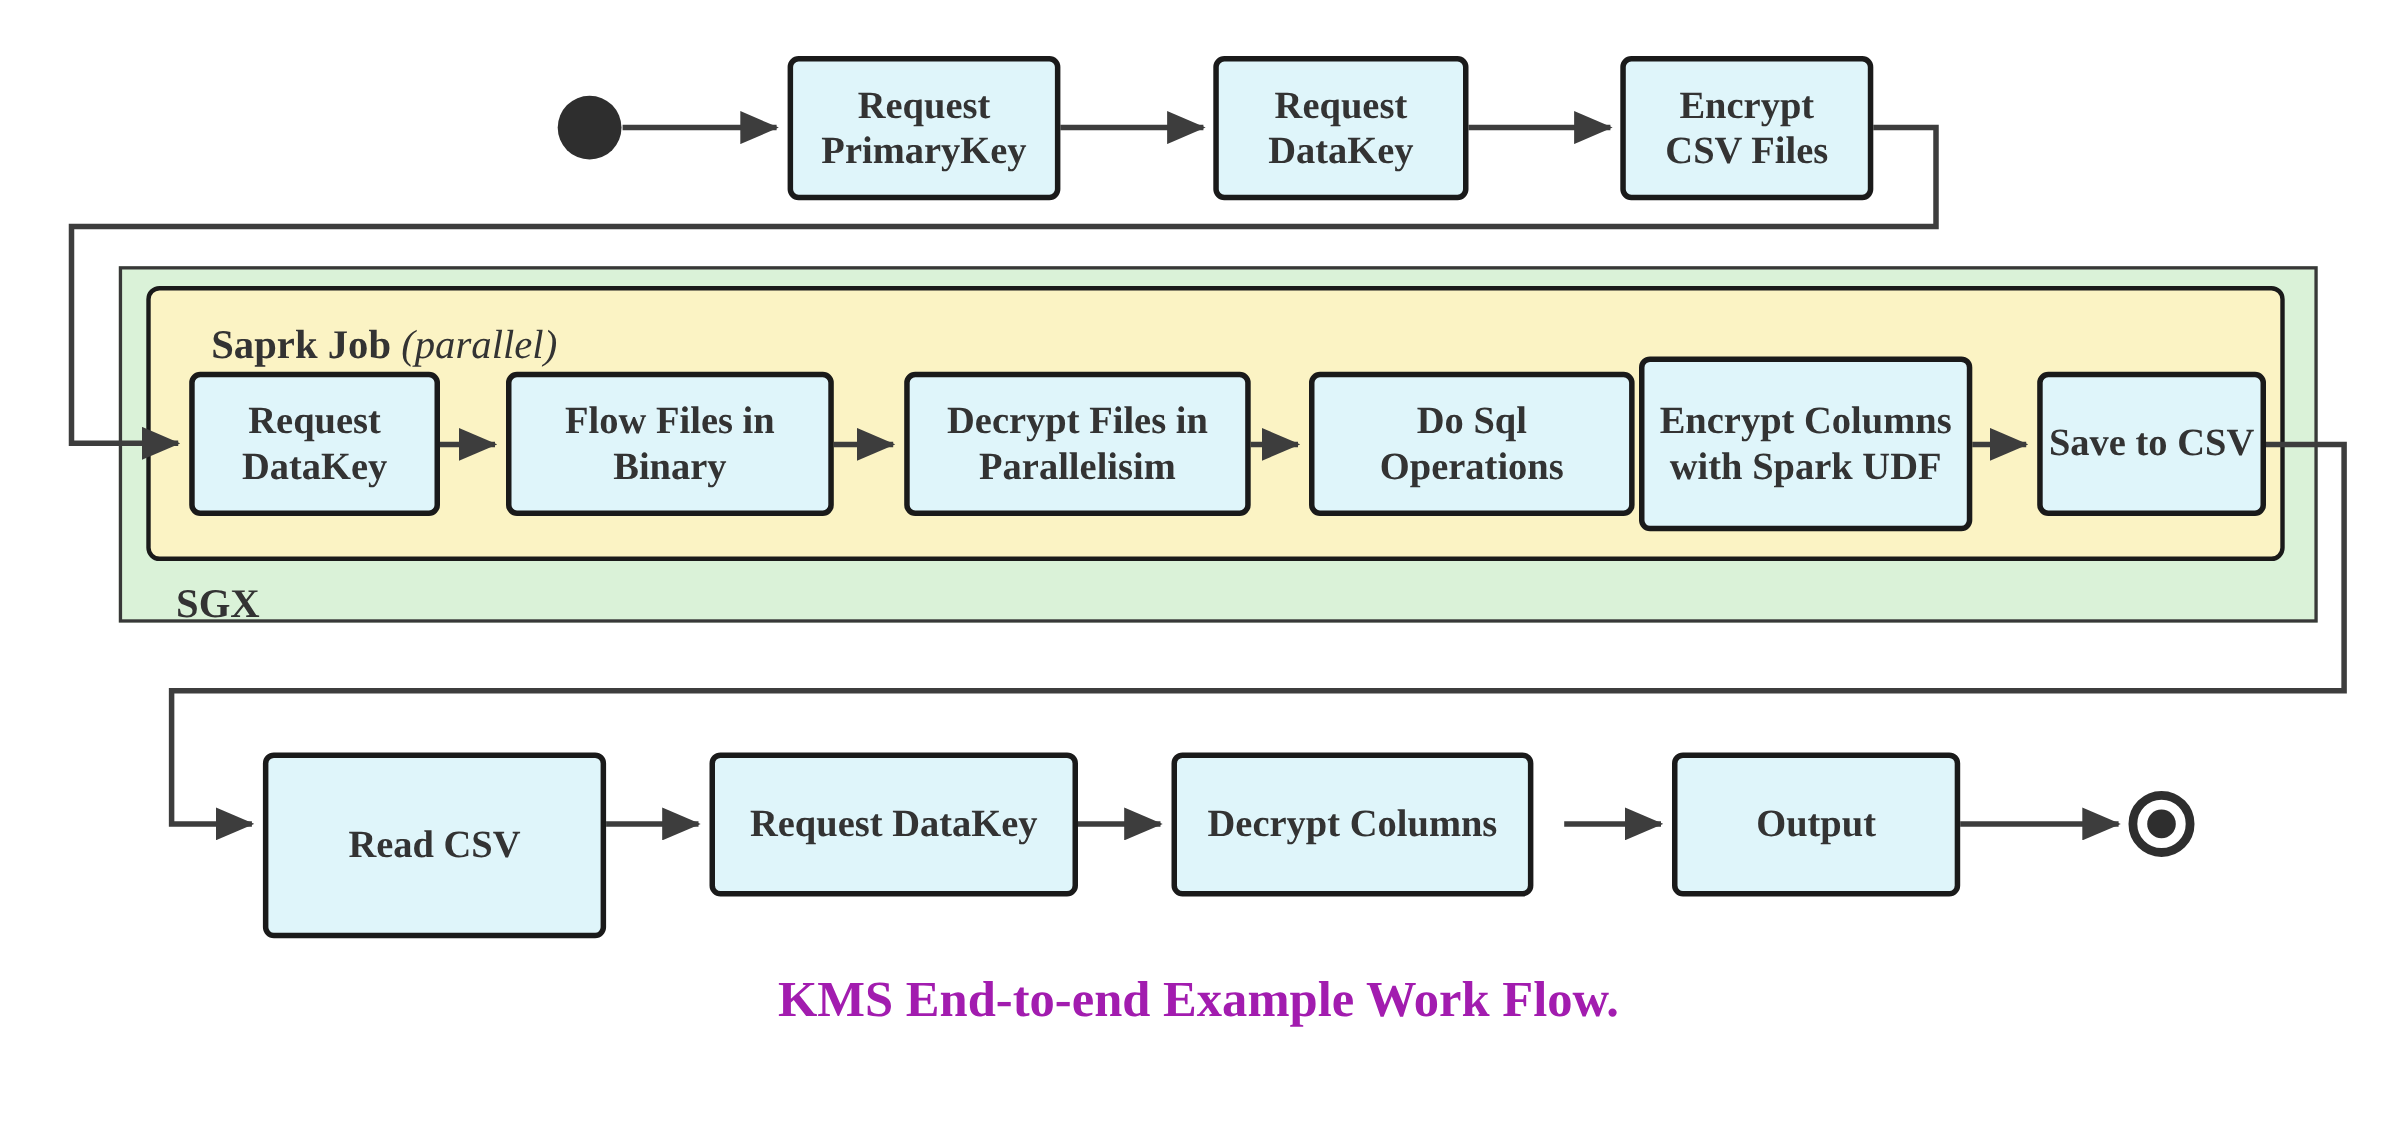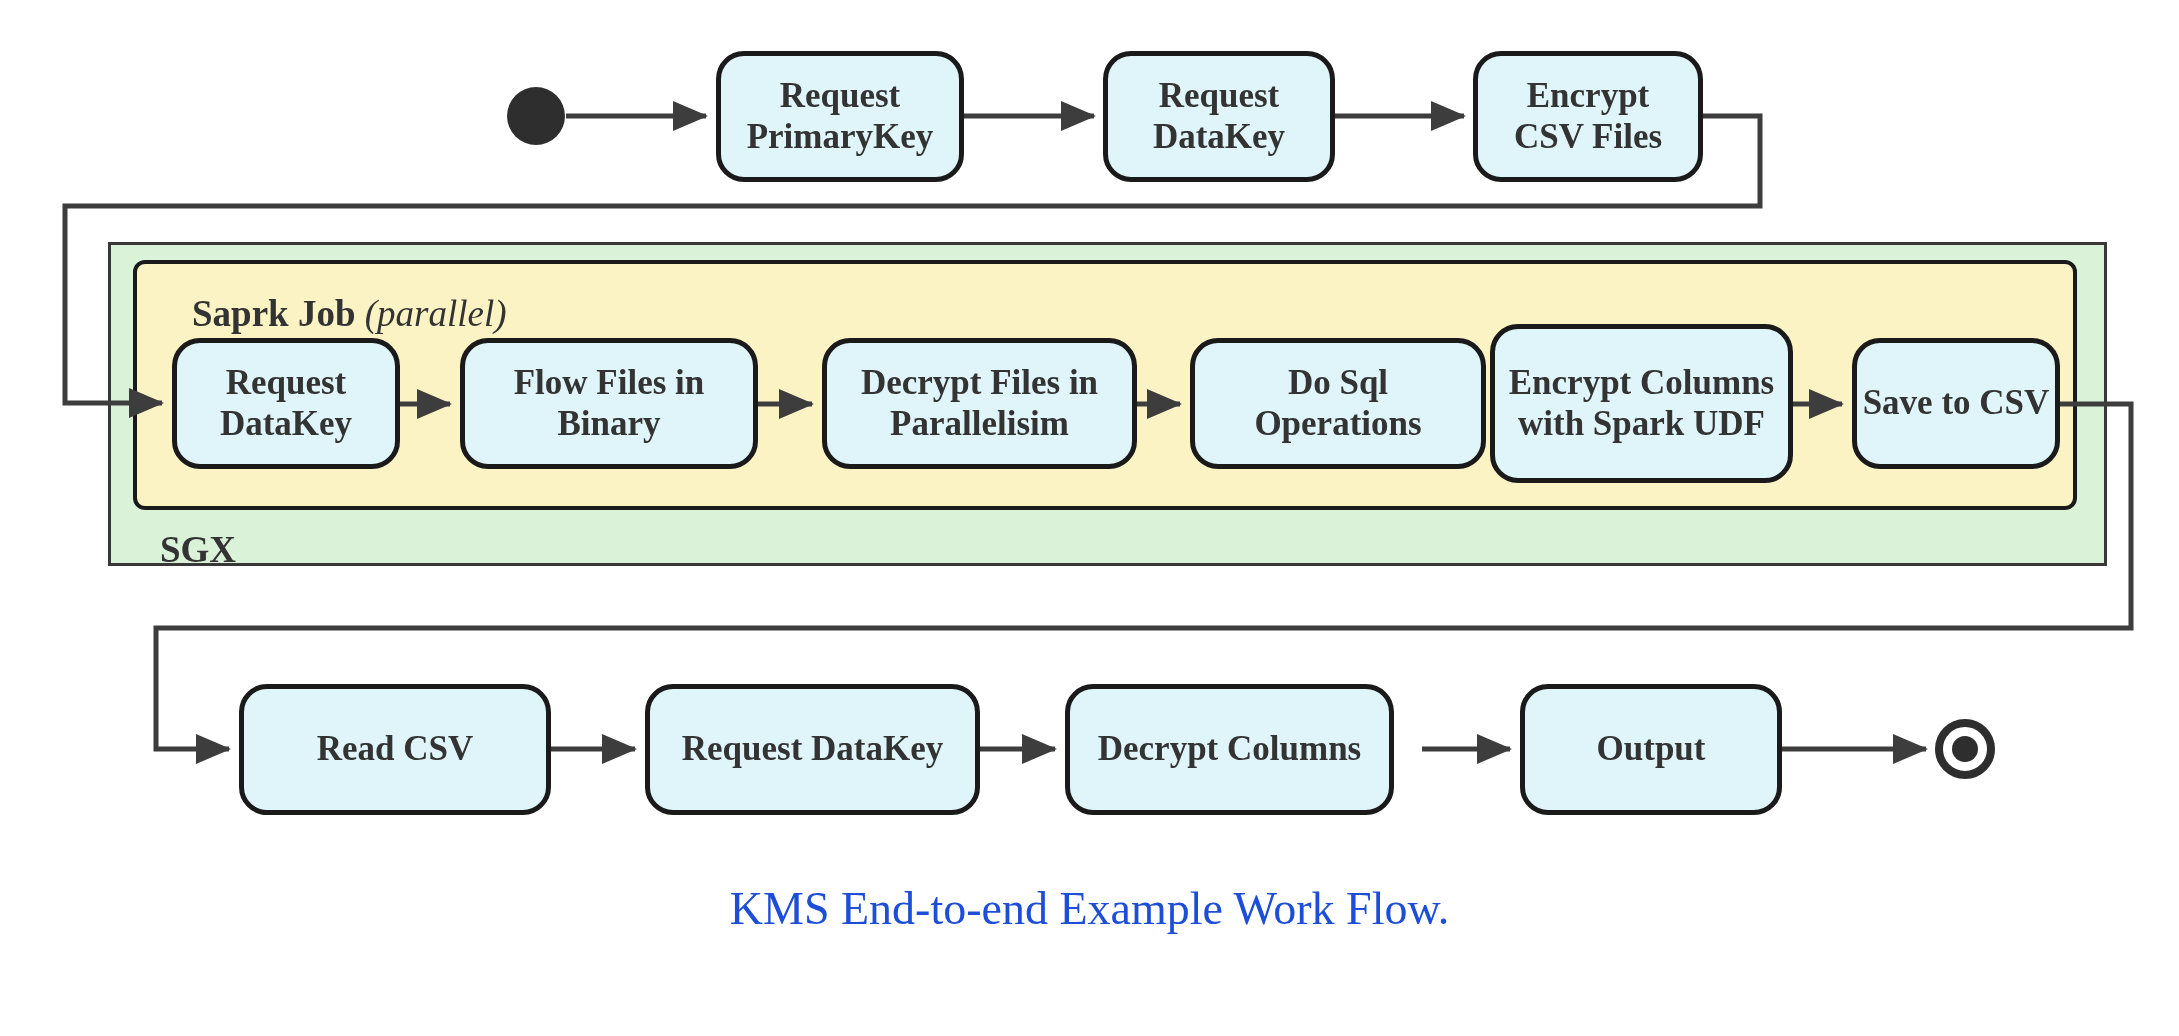--- a/index.html
+++ b/index.html
@@ -23,45 +23,45 @@
   .container-label{
     position:absolute;font-weight:bold;font-size:37px;color:#333333;
     white-space:nowrap;line-height:1;margin-top:11px;
   }
   .spark-label{left:192px;top:284px;}
   .spark-label .paren{font-weight:normal;font-style:italic;}
   .sgx-label{left:160px;top:520px;}
   .wires{position:absolute;left:0;top:0;width:2179px;height:1036px;}
   .node{
     position:absolute;box-sizing:border-box;
-    background:#dff5fa;border:5px solid #1a1a1a;border-radius:28px;
+    background:#dff5fa;border:5px solid #1a1a1a;border-radius:10px;
     display:flex;align-items:center;justify-content:center;
     text-align:center;font-weight:bold;font-size:35px;line-height:1.16;
     color:#333333;padding:4px 10px;
   }
   .node.nowrap{white-space:nowrap;padding:12px 4px;}
   
   .n-rpk{left:716px;top:51px;width:248px;height:131px;}
   .n-rdk1{left:1103px;top:51px;width:232px;height:131px;}
   .n-ecf{left:1473px;top:51px;width:230px;height:131px;}
   
   .n-rdk2{left:172px;top:338px;width:228px;height:131px;}
   .n-rfib{left:460px;top:338px;width:298px;height:131px;}
   .n-dfp{left:822px;top:338px;width:315px;height:131px;}
   .n-dso{left:1190px;top:338px;width:296px;height:131px;}
   .n-ecsu{left:1490px;top:324px;width:303px;height:159px;}
   .n-stc{left:1852px;top:338px;width:208px;height:131px;}
   
-  .n-rcsv{left:239px;top:684px;width:312px;height:131px;}
+  .n-rcsv{left:239px;top:684px;width:312px;height:169px;}
   .n-rdk3{left:645px;top:684px;width:335px;height:131px;}
   .n-dcol{left:1065px;top:684px;width:329px;height:131px;}
   .n-out{left:1520px;top:684px;width:262px;height:131px;font-family:Liberation Serif, serif;}
   .caption{
     position:absolute;left:0;top:882px;width:2179px;
-    text-align:center;font-weight:normal;font-size:46px;color:#1d4ed8;
+    text-align:center;font-weight:bold;font-size:46px;color:#a21caf;
   }
 </style>
 </head>
 <body>
 
 <div class="canvas">
 
   <div class="container sgx-box"></div>
   <div class="container spark-box"></div>
 

